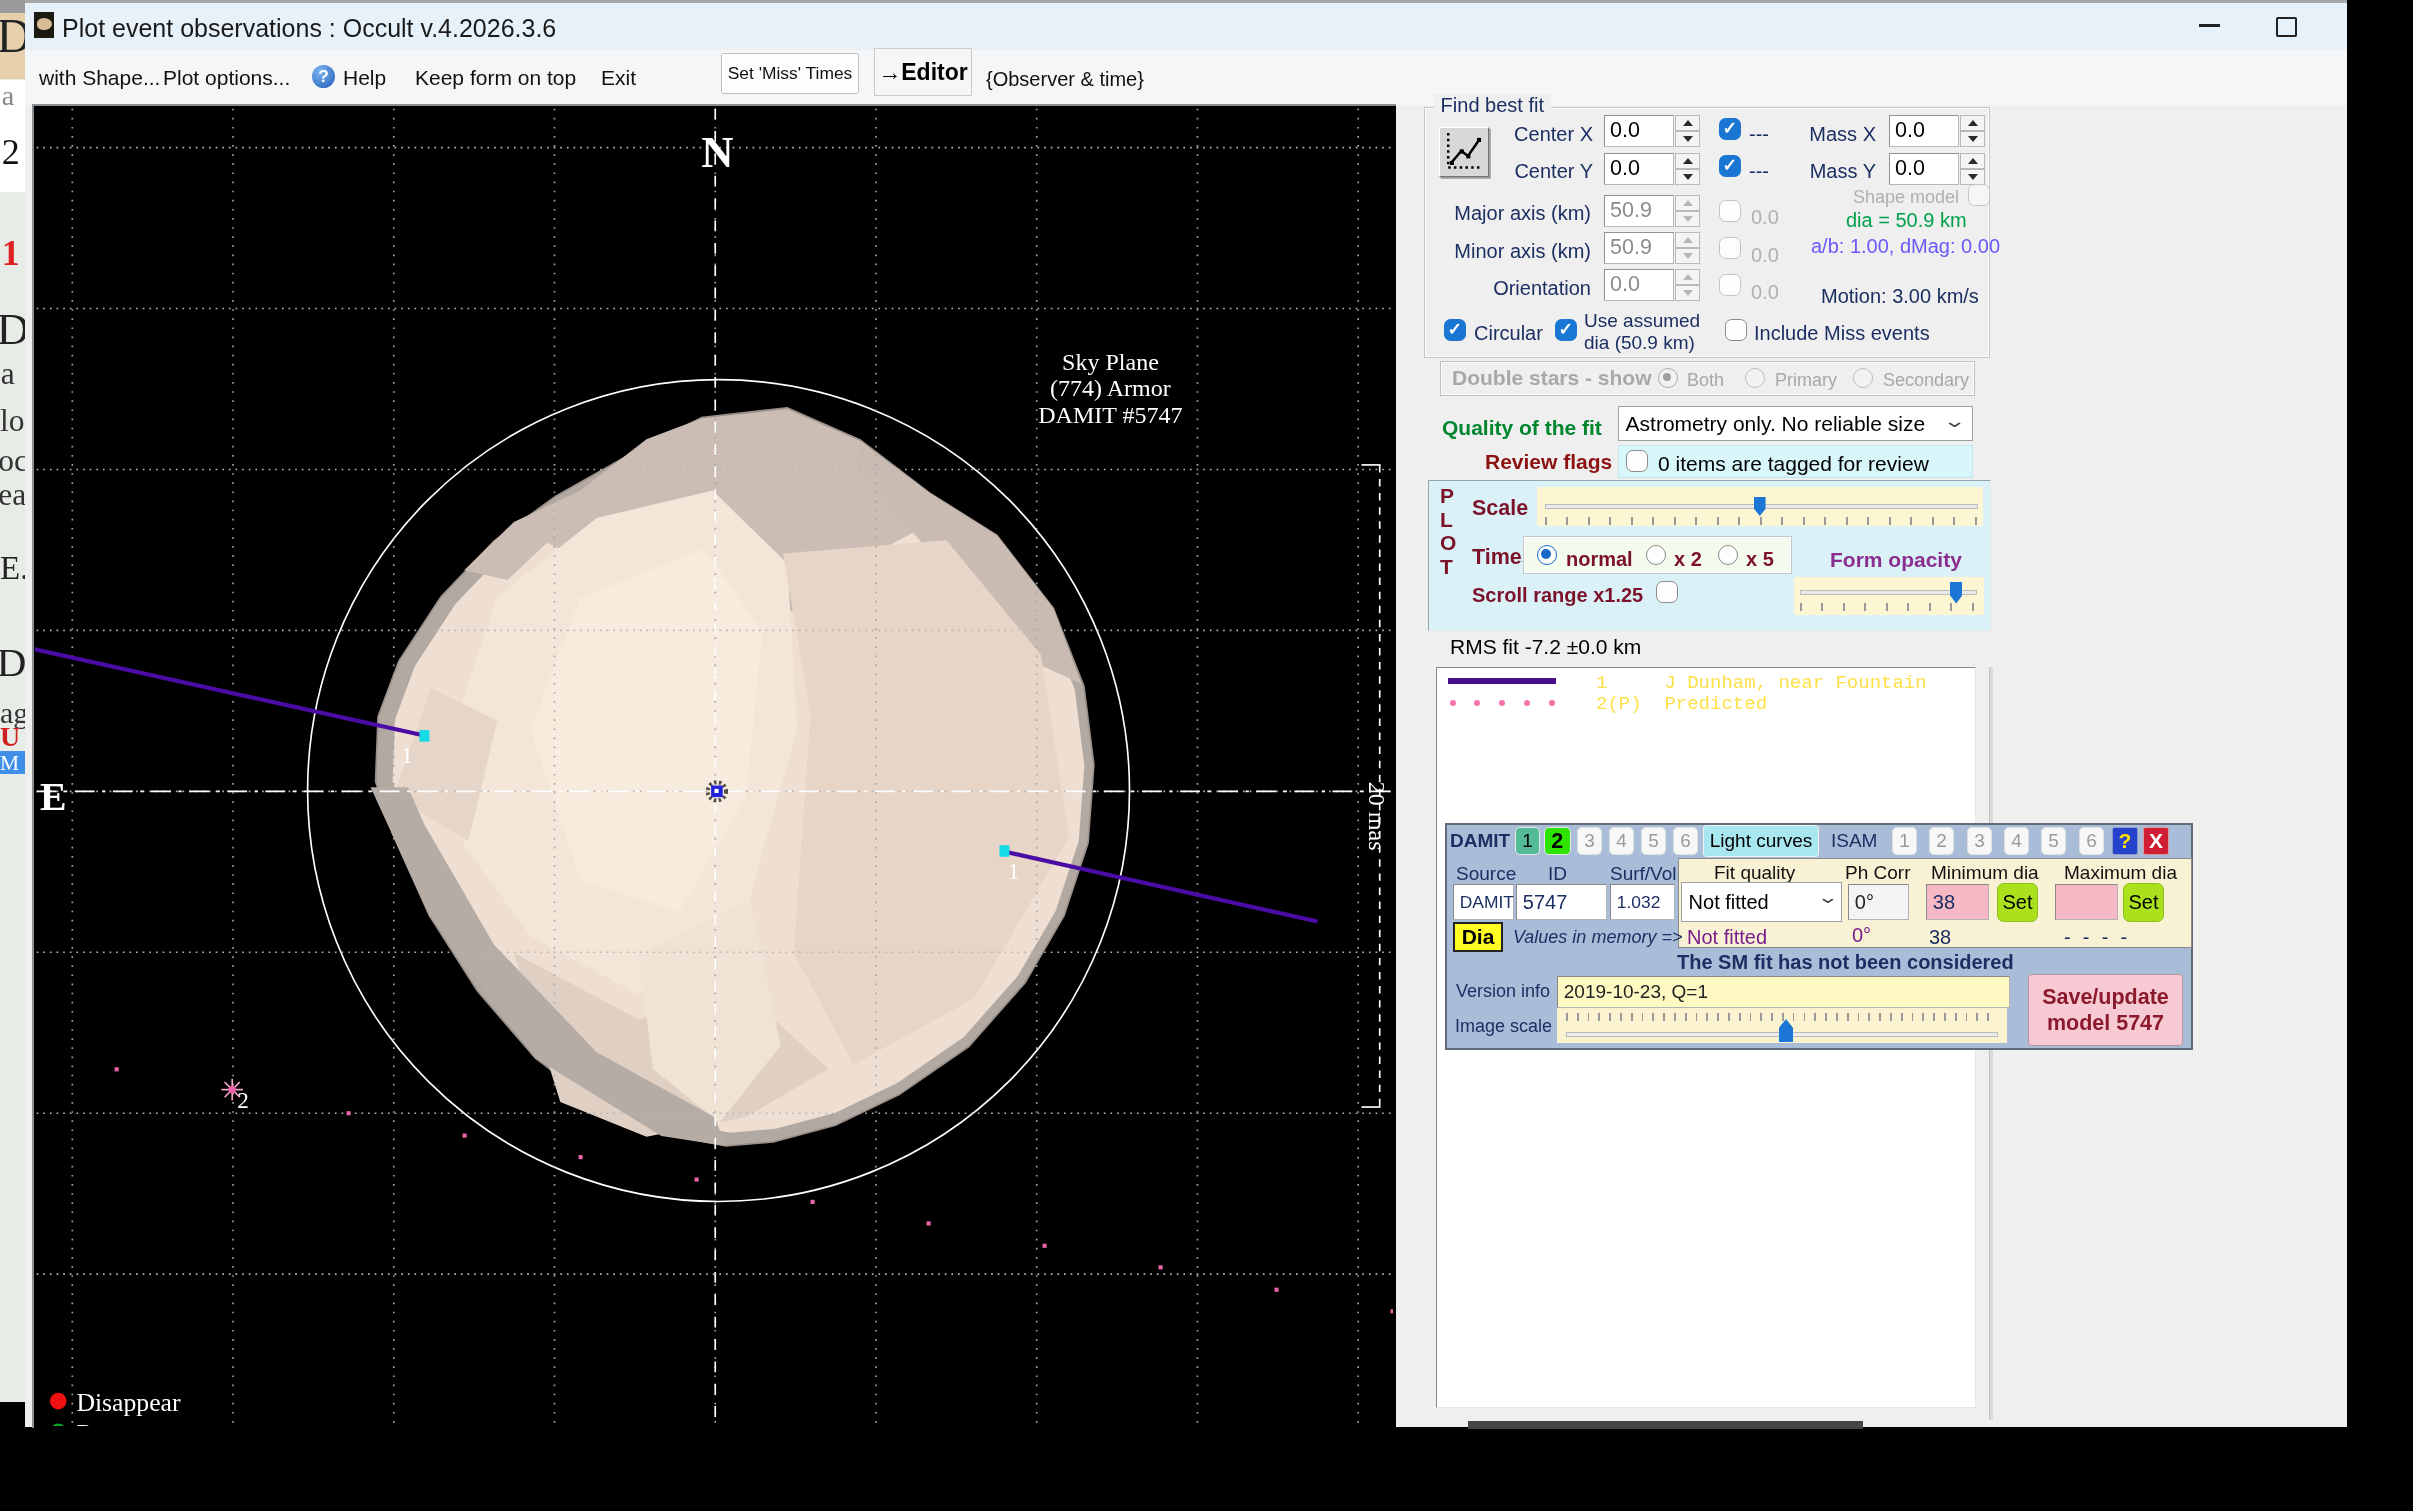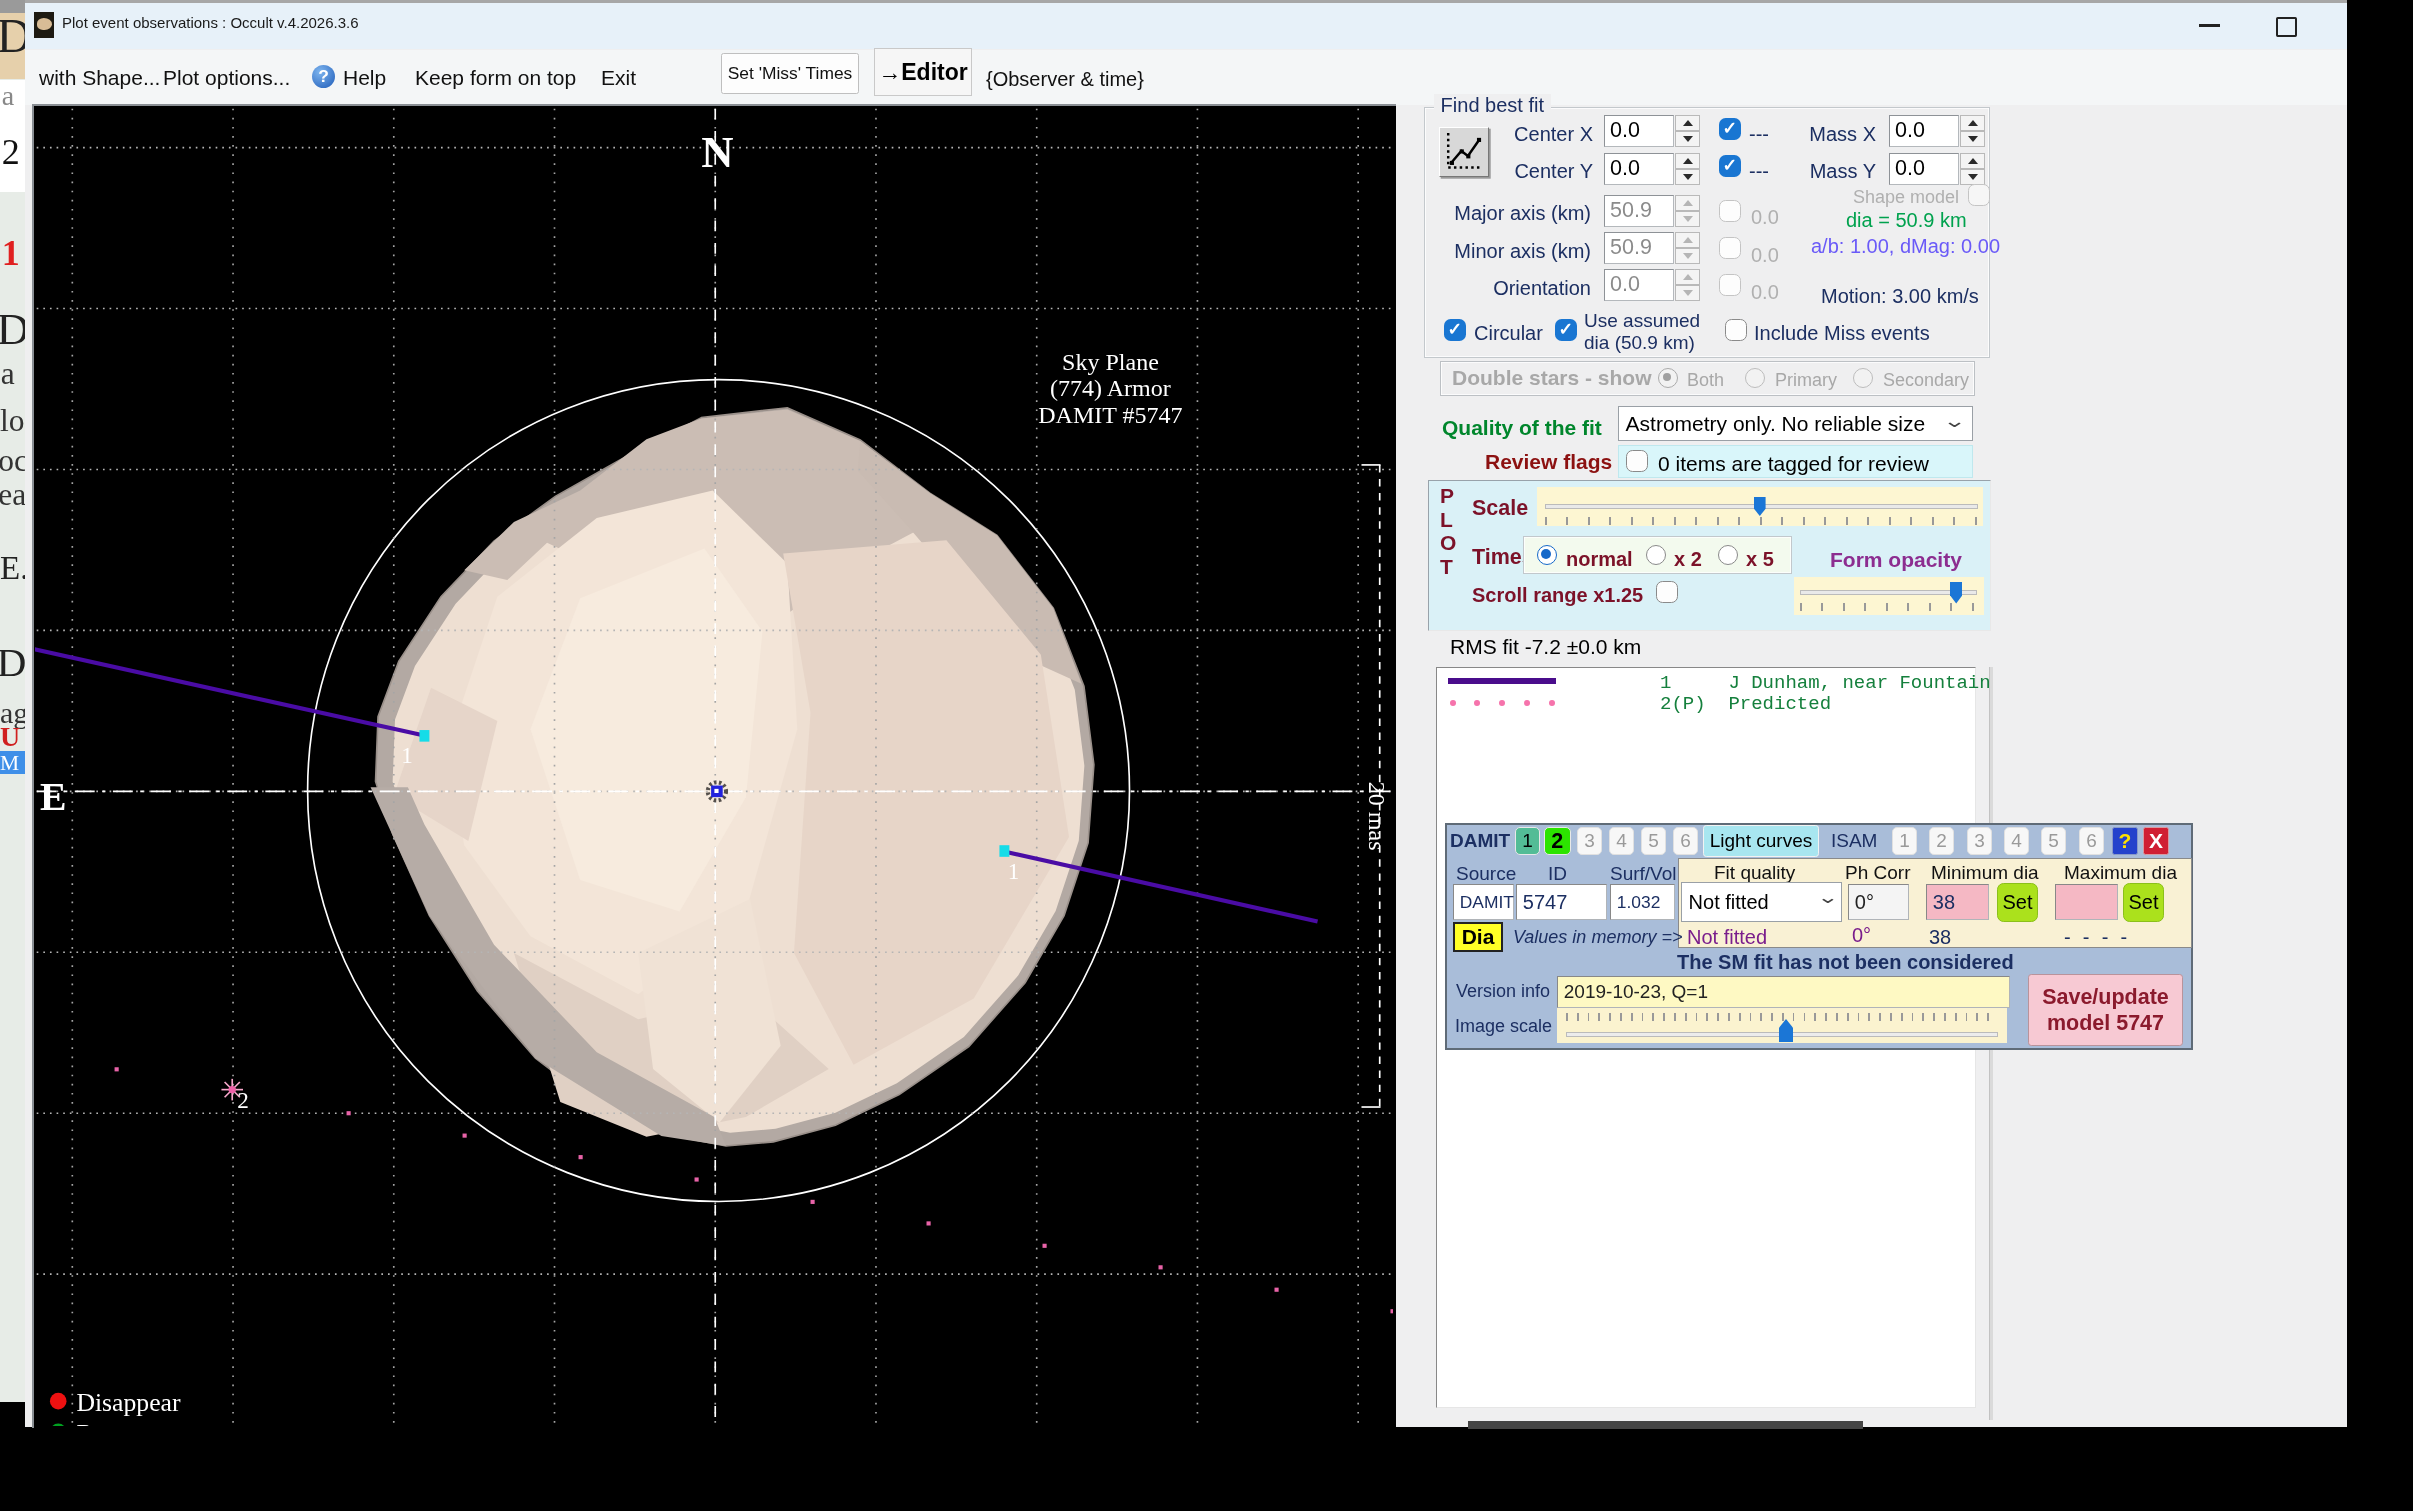--- a/index.html
+++ b/index.html
@@ -52,21 +52,21 @@
  <div class="abs" style="left:-3.3px;top:638px;font-size:41px;color:#222;">D</div>
  <div class="abs" style="left:0px;top:696px;font-size:30px;color:#333;">ag</div>
  <div class="abs" style="left:0px;top:721px;font-size:28px;color:#d02020;font-weight:bold;">U</div>
  <div class="abs" style="left:0;top:751px;width:25px;height:23px;background:#3f8fe8;color:#fff;font-size:21.5px;font-family:'Liberation Serif',serif;">M</div>
 </div>
 <div class="abs" style="left:25px;top:0px;width:2322px;height:1427px;background:#efeff0;border-top:3.3px solid #a7a7a7;box-sizing:border-box;"></div>
 <div class="abs" style="left:25px;top:3.3px;width:2322px;height:46px;background:#e7f1f9;"></div>
 <div class="abs" style="left:34px;top:12.4px;width:20px;height:26px;background:#1d1a12;overflow:hidden;">
  <div class="abs" style="left:2.5px;top:5.8px;width:15px;height:11.6px;background:#d8bc96;border-radius:50% 60% 55% 45%;"></div>
     </div>
-<div class="abs" style="left:62px;top:14px;font-size:15px;color:#1a1a1a;">Plot event observations : Occult v.4.2026.3.6</div>
+<div class="abs" style="left:62px;top:14px;font-size:25px;color:#1a1a1a;">Plot event observations : Occult v.4.2026.3.6</div>
 <div class="abs" style="left:2199px;top:24px;width:21px;height:2.5px;background:#222;"></div>
 <div class="abs" style="left:2276px;top:16.6px;width:17.4px;height:16.6px;border:2.5px solid #222;border-radius:1.7px;"></div>
 <div class="abs" style="left:25px;top:50px;width:2322px;height:55px;background:#f4f6f7;"></div>
 <div class="abs" style="left:39px;top:66px;font-size:21px;color:#111;">with Shape...</div>
 <div class="abs" style="left:163px;top:66px;font-size:21px;color:#111;">Plot options...</div>
 <div class="abs" style="left:312px;top:65px;width:23px;height:23px;border-radius:50%;background:radial-gradient(circle at 35% 30%,#7db5ef,#1e5bb8);color:#fff;font-size:17.4px;font-weight:bold;text-align:center;line-height:23px;">?</div>
 <div class="abs" style="left:343px;top:66px;font-size:21px;color:#111;">Help</div>
 <div class="abs" style="left:415px;top:66px;font-size:21px;color:#111;">Keep form on top</div>
 <div class="abs" style="left:601px;top:66px;font-size:21px;color:#111;">Exit</div>
 <div class="abs" style="left:721px;top:53px;width:138px;height:41px;background:#fdfdfd;border:0.8px solid #bfbfbf;border-radius:2.5px;font-size:17.4px;color:#111;display:flex;align-items:center;justify-content:center;white-space:nowrap;box-sizing:border-box;">Set 'Miss' Times</div>
@@ -279,21 +279,21 @@
 <div class="maroon" style="left:1472px;top:584px;font-size:20px;">Scroll range x1.25</div>
 <div class="cbx off" style="left:1656px;top:581px;"></div>
 <div class="abs" style="left:1450px;top:635px;font-size:21px;color:#000;white-space:nowrap;">RMS fit -7.2 ±0.0 km</div>
 <div class="abs" style="left:1436px;top:667px;width:540px;height:741px;background:#fff;border:1.7px solid #888;border-right-color:#e6e6e6;border-bottom-color:#e6e6e6;box-sizing:border-box;"></div>
 <div class="abs" style="left:1448px;top:678px;width:108px;height:5.8px;background:#4a0d8c;"></div>
 <div class="abs" style="left:1450px;top:700px;width:5.8px;height:5.8px;border-radius:50%;background:#f673ac;"></div>
 <div class="abs" style="left:1474px;top:700px;width:5.8px;height:5.8px;border-radius:50%;background:#f673ac;"></div>
 <div class="abs" style="left:1499px;top:700px;width:5.8px;height:5.8px;border-radius:50%;background:#f673ac;"></div>
 <div class="abs" style="left:1524px;top:700px;width:5.8px;height:5.8px;border-radius:50%;background:#f673ac;"></div>
 <div class="abs" style="left:1549px;top:700px;width:5.8px;height:5.8px;border-radius:50%;background:#f673ac;"></div>
-<div class="abs" style="left:1660px;top:673px;width:378px;font-family:'Liberation Mono',monospace;font-size:19px;line-height:21px;color:#15803d;white-space:pre;overflow:hidden;">1     J Dunham, near Fountain
+<div class="abs" style="left:1596px;top:673px;width:378px;font-family:'Liberation Mono',monospace;font-size:19px;line-height:21px;color:#fde047;white-space:pre;overflow:hidden;">1     J Dunham, near Fountain
 2(P)  Predicted</div>
 <div class="abs" style="left:1989px;top:667px;width:2.5px;height:753px;background:#dadada;border-left:0.8px solid #c2c2c2;"></div>
 <div class="abs" style="left:1445px;top:823px;width:748px;height:227px;background:#a9bdd9;border:2.5px solid #5f6b77;box-sizing:border-box;"></div>
 <div class="abs" style="left:1450px;top:830px;font-size:19px;font-weight:bold;color:#1c2f62;">DAMIT</div>
 <div class="abs" style="left:1515px;top:827px;width:25px;height:28px;background:#53bc96;border:1.7px solid #e8e8e8;border-radius:5px;color:#000;font-size:19px;display:flex;align-items:center;justify-content:center;box-sizing:border-box;white-space:nowrap;">1</div>
 <div class="abs" style="left:1544px;top:827px;width:26.5px;height:28px;background:#2ce400;border:1.7px solid #e8e8e8;border-radius:5px;color:#000;font-size:21.5px;font-weight:bold;display:flex;align-items:center;justify-content:center;box-sizing:border-box;white-space:nowrap;">2</div>
 <div class="abs" style="left:1577px;top:827px;width:25px;height:28px;background:#f7f7f7;border:1.7px solid #e0e0e0;border-radius:5px;color:#9a9a9a;font-size:19px;display:flex;align-items:center;justify-content:center;box-sizing:border-box;white-space:nowrap;">3</div>
 <div class="abs" style="left:1609px;top:827px;width:25px;height:28px;background:#f7f7f7;border:1.7px solid #e0e0e0;border-radius:5px;color:#9a9a9a;font-size:19px;display:flex;align-items:center;justify-content:center;box-sizing:border-box;white-space:nowrap;">4</div>
 <div class="abs" style="left:1641px;top:827px;width:25px;height:28px;background:#f7f7f7;border:1.7px solid #e0e0e0;border-radius:5px;color:#9a9a9a;font-size:19px;display:flex;align-items:center;justify-content:center;box-sizing:border-box;white-space:nowrap;">5</div>
 <div class="abs" style="left:1673px;top:827px;width:25px;height:28px;background:#f7f7f7;border:1.7px solid #e0e0e0;border-radius:5px;color:#9a9a9a;font-size:19px;display:flex;align-items:center;justify-content:center;box-sizing:border-box;white-space:nowrap;">6</div>

